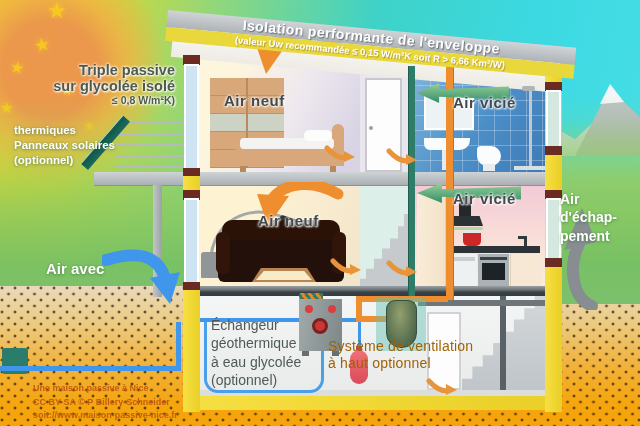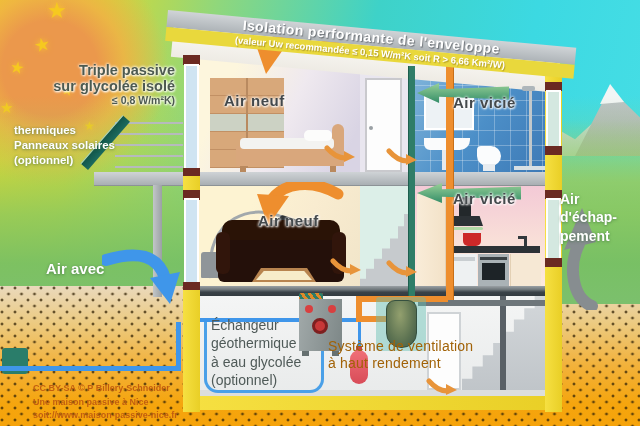--- a/index.html
+++ b/index.html
@@ -288,20 +288,20 @@
     <div class="lbl">pement</div>
   </div>
   <div class="abs geo-lbl" style="left:211px;top:316px;">
     <div class="lbl">Échangeur</div>
     <div class="lbl">géothermique</div>
     <div class="lbl">à eau glycolée</div>
     <div class="lbl">(optionnel)</div>
   </div>
   <div class="abs vmc-lbl" style="left:328px;top:338px;">
     <div class="lbl">Système de ventilation</div>
-    <div class="lbl">à haut rendement</div>
+    <div class="lbl">à haut optionnel</div>
   </div>
   <div class="abs credit" style="left:33px;top:382px;">
+    <div class="lbl">Une maison passive à Nice</div>
     <div class="lbl">CC BY-SA © P Billery-Schneider</div>
-    <div class="lbl">Une maison passive à Nice</div>
     <div class="lbl">soit://www.maison-passive-nice.fr</div>
   </div>
 </div>
 
 </body></html>

